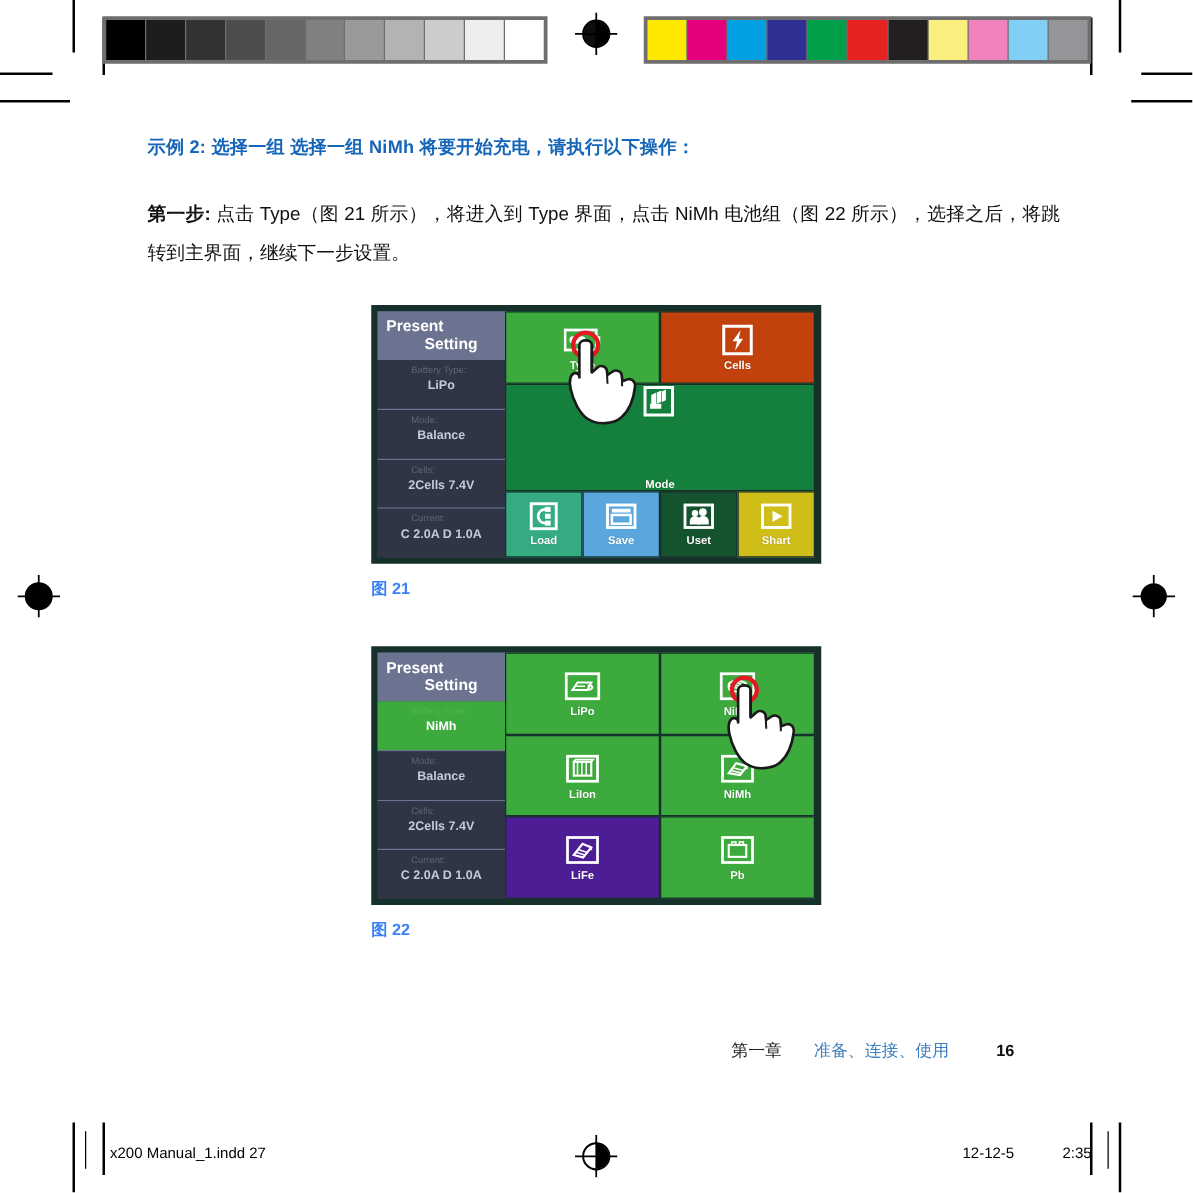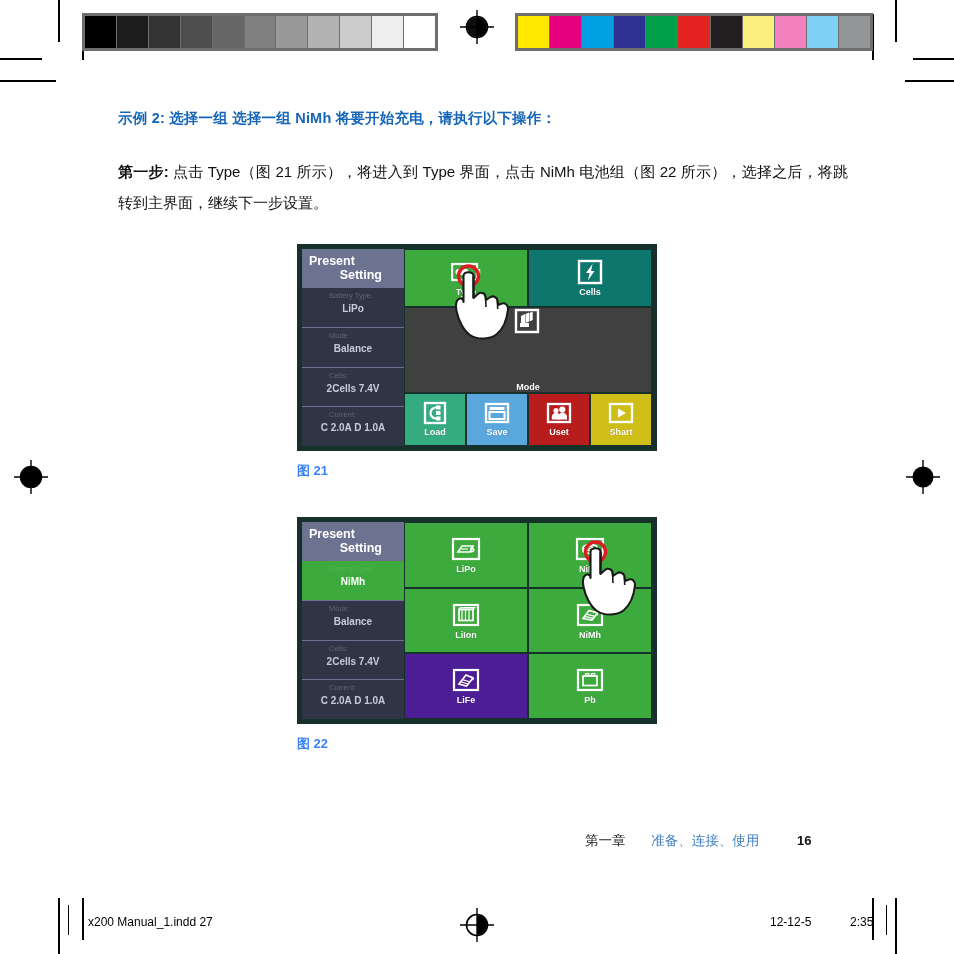--- a/index.html
+++ b/index.html
@@ -230,32 +230,32 @@
       <div class="tile" style="background:#3caa3c;">
         <span class="ico">
           <svg width="30" height="20" viewBox="0 0 30 20">
             <rect x="1" y="2" width="25" height="16" fill="none" stroke="#fff" stroke-width="2.2"></rect>
             <rect x="26" y="7" width="3.2" height="6" fill="#fff"></rect>
             <rect x="4.5" y="7" width="13" height="6" rx="3" fill="#fff"></rect>
           </svg>
         </span>
         <span class="lbl">Type</span>
       </div>
-      <div class="tile" style="background:#0f766e;">
+      <div class="tile" style="background:#c2410c;">
         <span class="ico">
           <svg width="26" height="26" viewBox="0 0 26 26">
             <rect x="2" y="2" width="22" height="22" fill="none" stroke="#fff" stroke-width="2.4"></rect>
             <path d="M15.5 5 L9 14 h3.6 L11 21.5 L17.5 12 H14 Z" fill="#fff"></path>
           </svg>
         </span>
         <span class="lbl">Cells</span>
       </div>
     </div>
     <div class="grow">
-      <div class="tile" style="background:#404040;gap:46px;">
+      <div class="tile" style="background:#15803d;gap:46px;">
         <span class="ico">
           <svg width="28" height="26" viewBox="0 0 28 26">
             <rect x="2" y="2" width="22" height="22" fill="none" stroke="#fff" stroke-width="2.4"></rect>
             <path d="M7 17 V8 l4-2 v9 z" fill="#fff"></path>
             <path d="M11.5 15 V6 l3.5-1.6 v9 z" fill="#fff"></path>
             <path d="M15.5 13.5 V5 l3.2-1.4 v8.5 z" fill="#fff"></path>
             <rect x="6" y="15" width="9" height="4" fill="#fff"></rect>
           </svg>
         </span>
         <span class="lbl">Mode</span>
@@ -277,21 +277,21 @@
       <div class="tile" style="background:#5aa7dd;">
         <span class="ico">
           <svg width="26" height="22" viewBox="0 0 26 22">
             <rect x="2" y="2" width="22" height="18" fill="none" stroke="#fff" stroke-width="2.3"></rect>
             <rect x="5.5" y="5" width="15" height="3" fill="#fff"></rect>
             <rect x="5.5" y="10" width="15" height="7" fill="none" stroke="#fff" stroke-width="2"></rect>
           </svg>
         </span>
         <span class="lbl">Save</span>
       </div>
-      <div class="tile" style="background:#b91c1c;">
+      <div class="tile" style="background:#14532d;">
         <span class="ico">
           <svg width="26" height="22" viewBox="0 0 26 22">
             <rect x="2" y="2" width="22" height="18" fill="none" stroke="#fff" stroke-width="2.3"></rect>
             <circle cx="10" cy="8.5" r="2.6" fill="#fff"></circle>
             <circle cx="16.3" cy="7.6" r="3.1" fill="#fff"></circle>
             <path d="M5.8 17.5 v-2.6 a4.2 4.2 0 0 1 8.4 0 v2.6 z" fill="#fff"></path>
             <path d="M12 17.5 v-3 a4.6 4.6 0 0 1 9 0 v3 z" fill="#fff"></path>
           </svg>
         </span>
         <span class="lbl">Uset</span>

